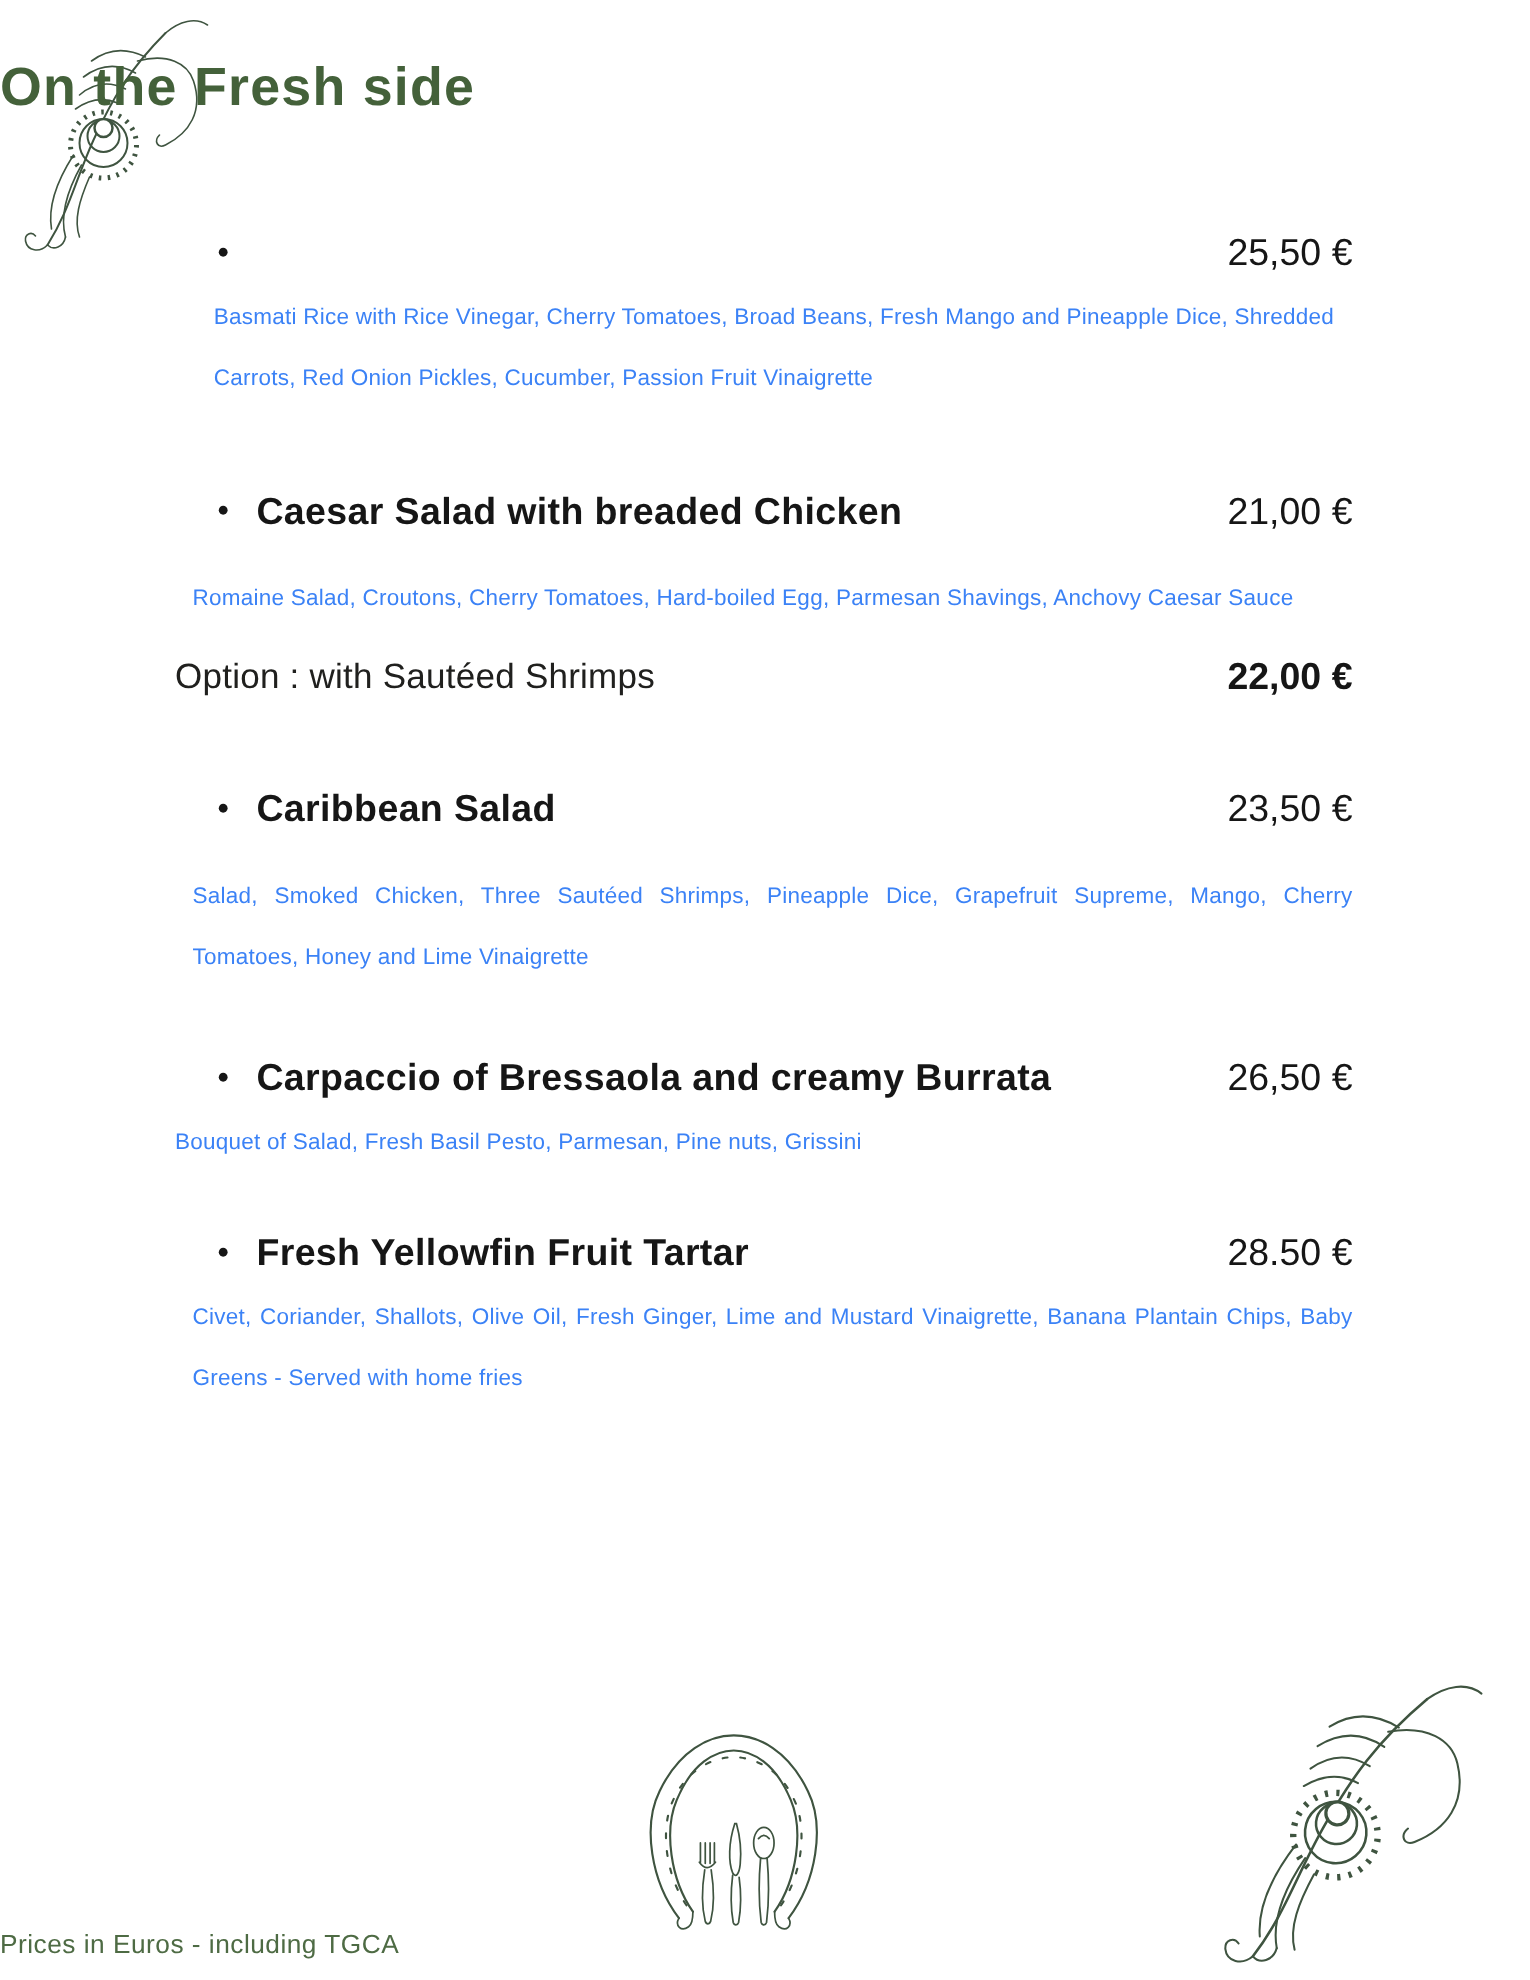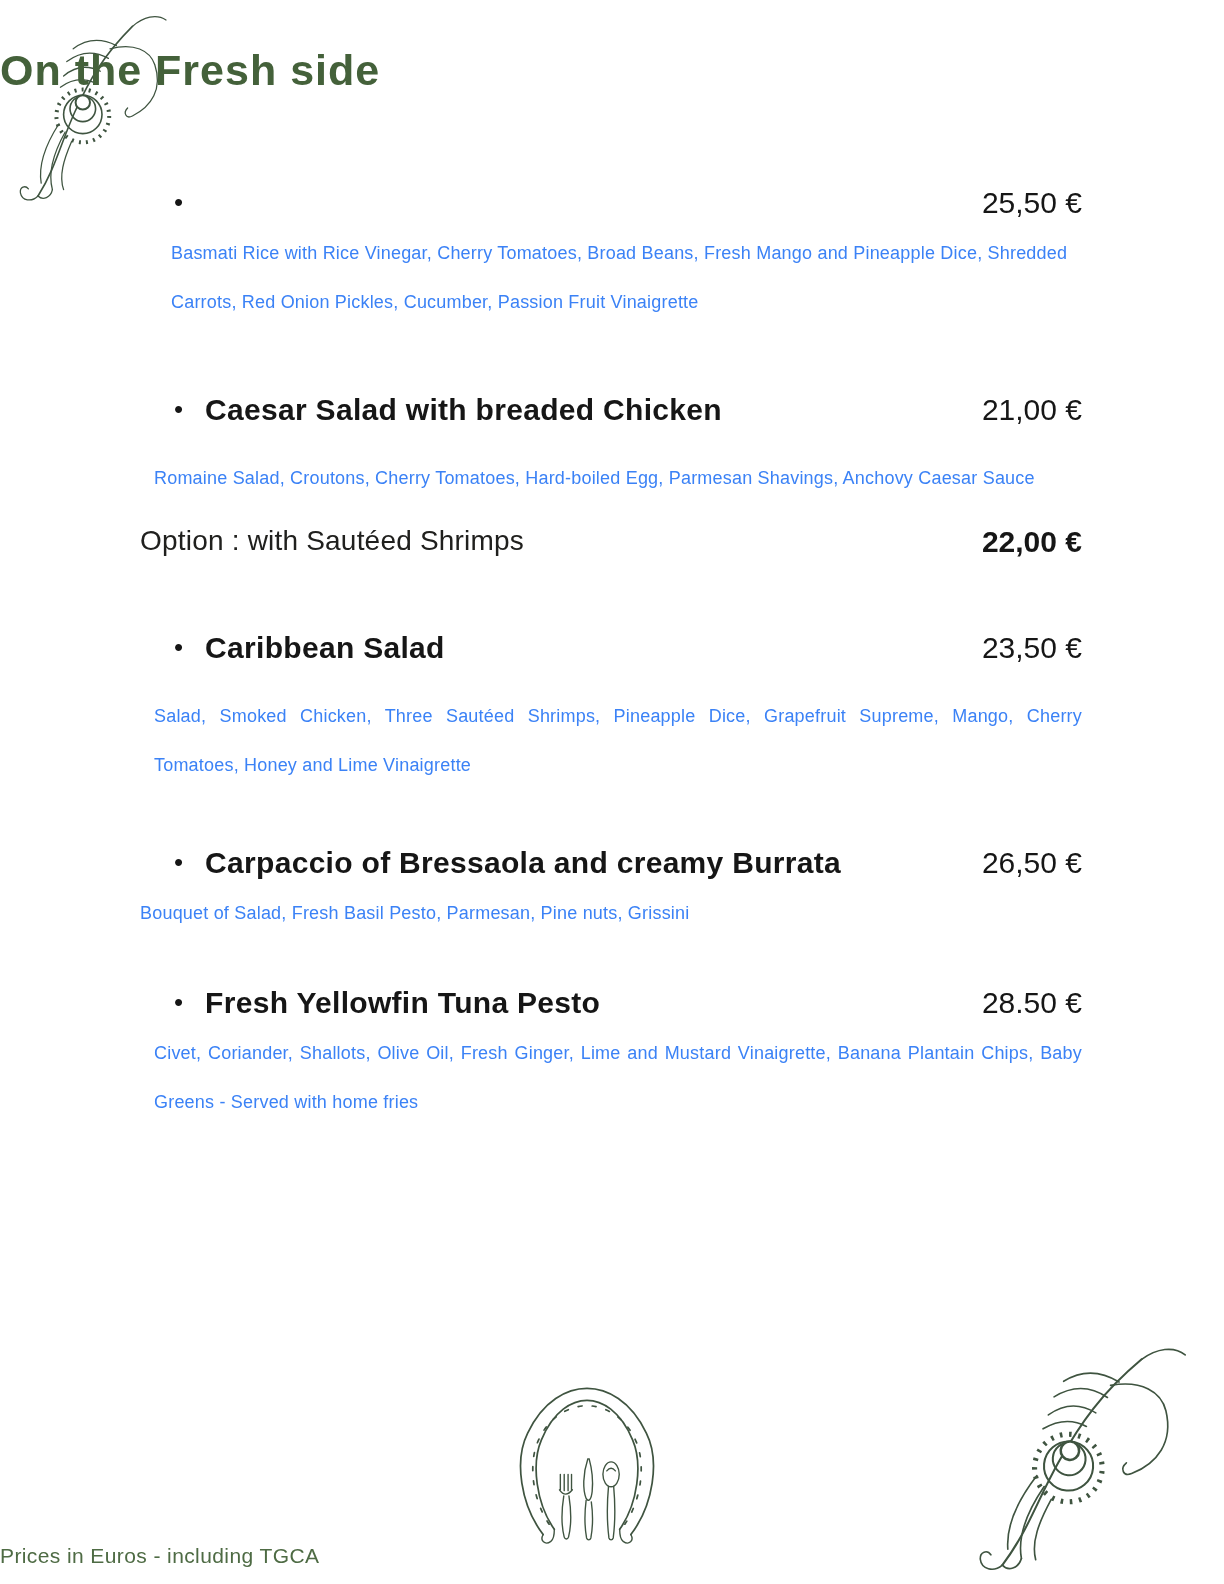--- a/index.html
+++ b/index.html
@@ -118,21 +118,21 @@
       </div>
       <span class="item-price">26,50 €</span>
     </div>
     <div class="item-desc">Bouquet of Salad, Fresh Basil Pesto, Parmesan, Pine nuts, Grissini</div>
   </div>
 
   <div class="item mt-e">
     <div class="item-head">
       <div class="head-left">
         <span class="bullet">•</span>
-        <span class="item-name">Fresh Yellowfin Tuna Pesto</span>
+        <span class="item-name">Fresh Yellowfin Fruit Tartar</span>
       </div>
       <span class="item-price">28.50 €</span>
     </div>
     <div class="item-desc just">Civet, Coriander, Shallots, Olive Oil, Fresh Ginger, Lime and Mustard Vinaigrette, Banana Plantain Chips, Baby Greens - Served with home fries</div>
   </div>
 
 </div>
 
 <svg class="logo" viewBox="0 0 170 200" aria-hidden="true">
   <path class="ln" d="M 34 182 C 8 148 0 96 16 64 C 34 26 62 12 85 12 C 108 12 136 26 154 64 C 170 96 162 148 136 182" stroke-width="3"></path>

